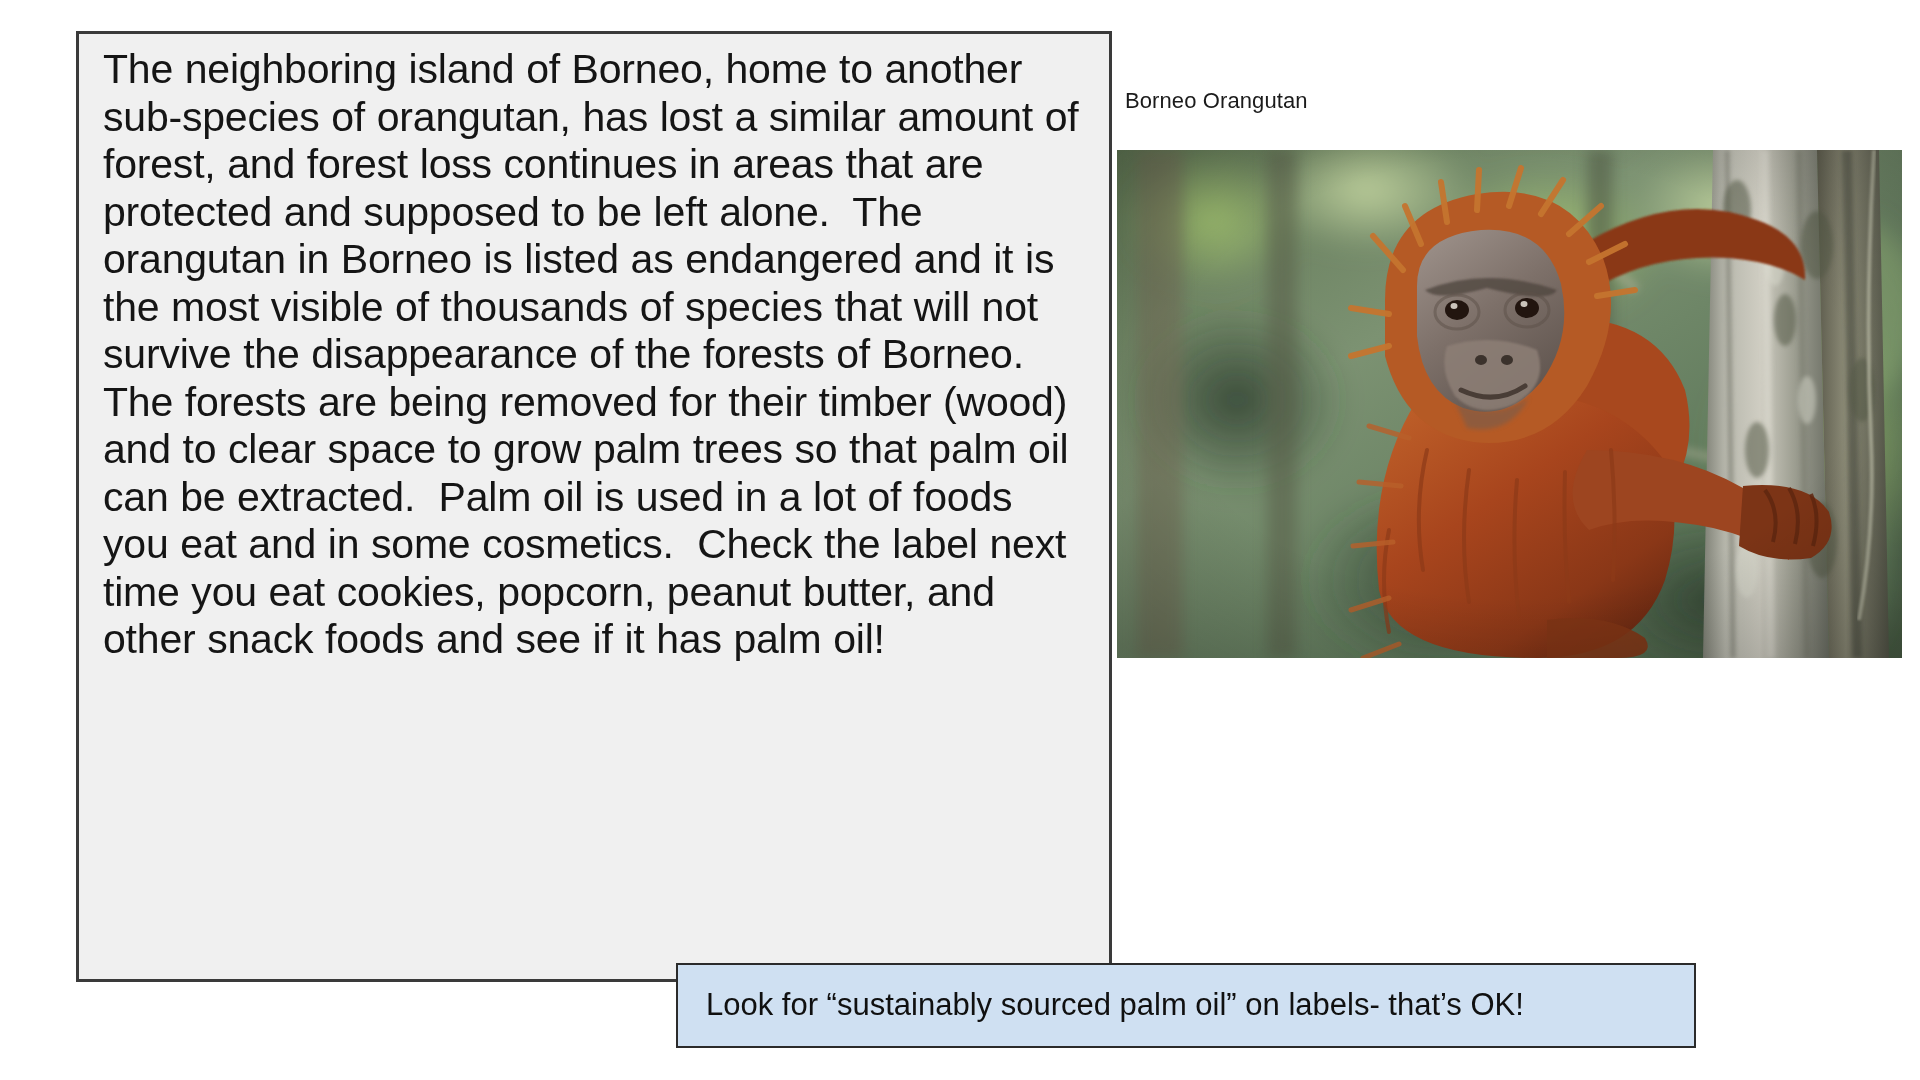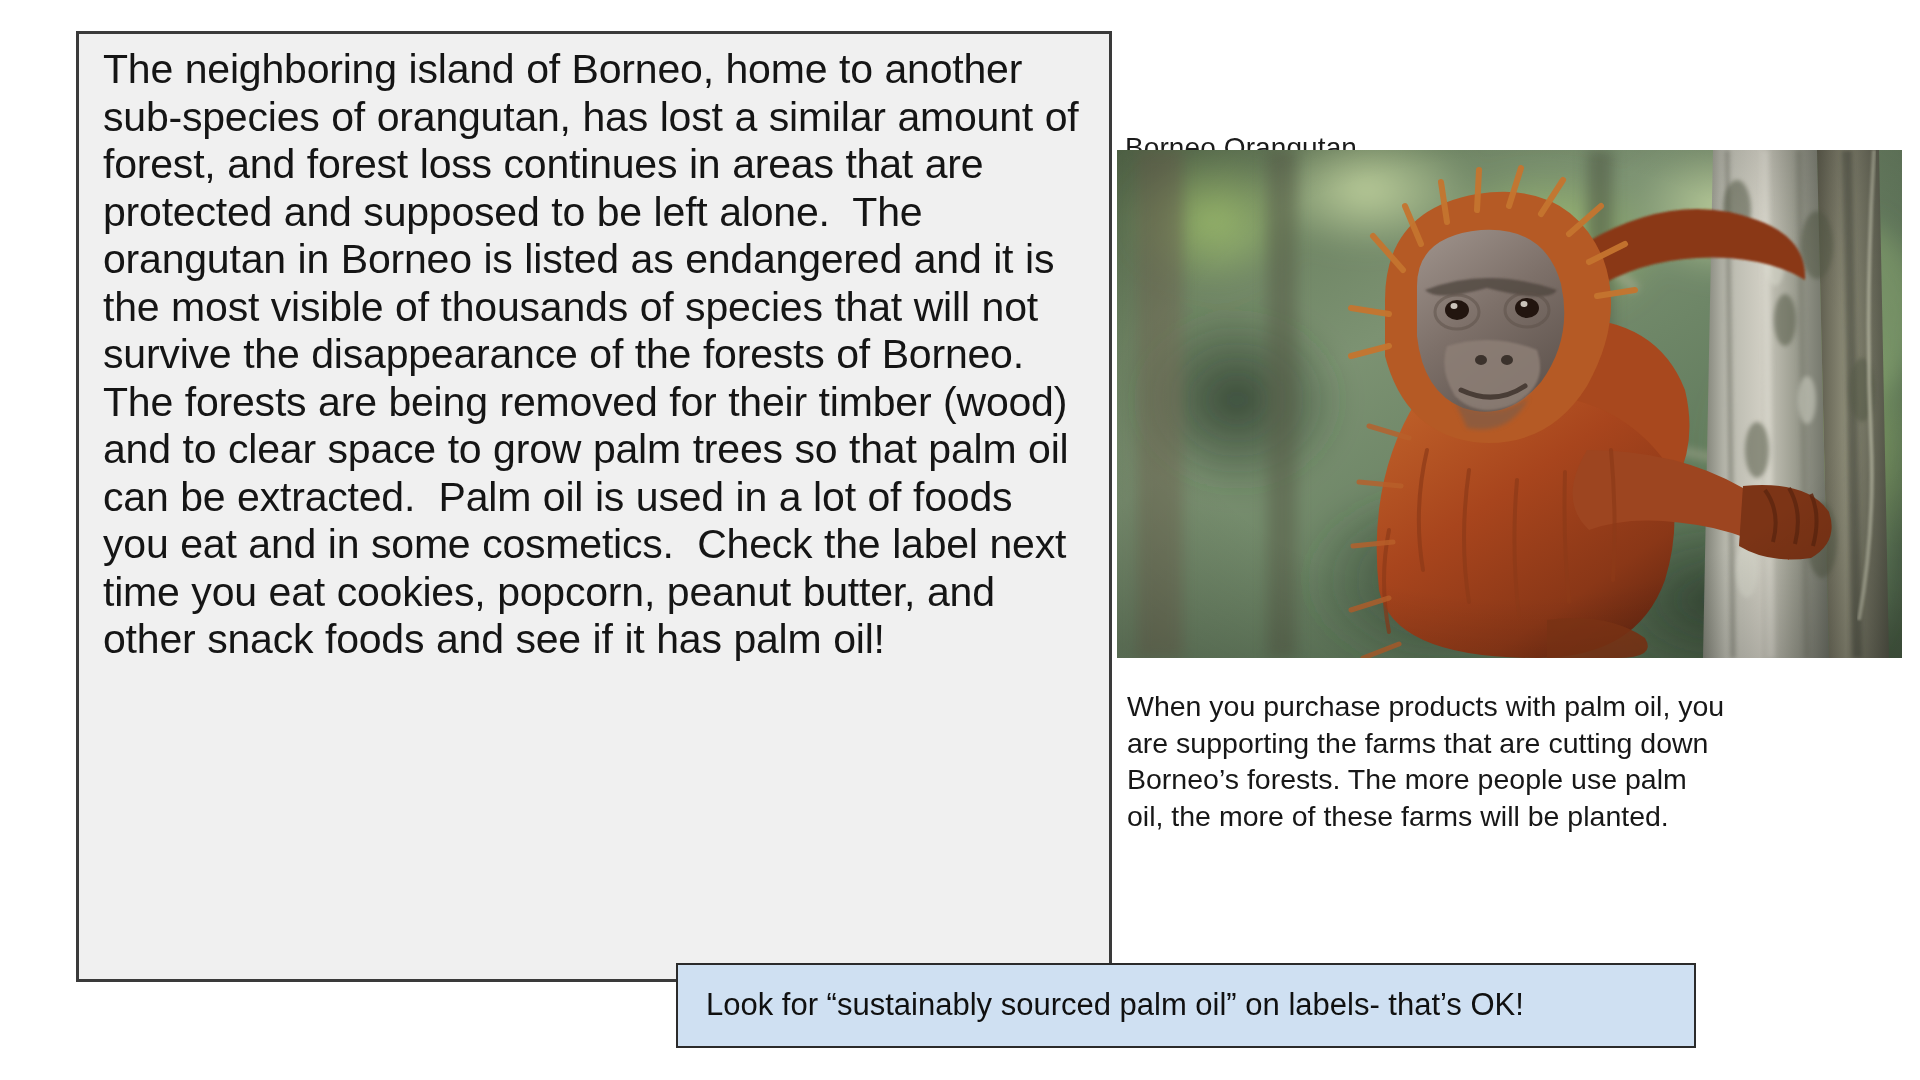--- a/index.html
+++ b/index.html
@@ -45,25 +45,24 @@
     position: absolute;
     left: 1117px;
     top: 31px;
     width: 790px;
     height: 860px;
   }
   #photo-title {
     position: absolute;
     left: 8px;
     top: 57px;
-    font-size: 28px;
+    font-size: 22px;
     color: #1b1b1b;
     letter-spacing: 0.1px;
     white-space: nowrap;
-    margin-top: 44px;
   }
 
   
   #orangutan-photo {
     position: absolute;
     left: 0px;
     top: 119px;
     width: 785px;
     height: 508px;
     overflow: hidden;
@@ -315,18 +314,17 @@
 
       <rect width="785" height="508" fill="none"></rect>
       <radialGradient id="vig" cx="50%" cy="45%" r="72%">
         <stop offset="60%" stop-color="#000000" stop-opacity="0"></stop>
         <stop offset="100%" stop-color="#000000" stop-opacity="0.22"></stop>
       </radialGradient>
       <rect width="785" height="508" fill="url(#vig)"></rect>
     </svg>
   </div>
 
-  <div id="photo-caption">When you purchase products with palm oil, you are supporting the farms that are cutting down Borneo’s forests. The more people use palm oil, the more of these farms will be planted.</div>
 </div>
 
 <div id="callout-box">
   <div id="callout-text">Look for “sustainably sourced palm oil” on labels- that’s OK!</div>
 </div>
 
 </body></html>

